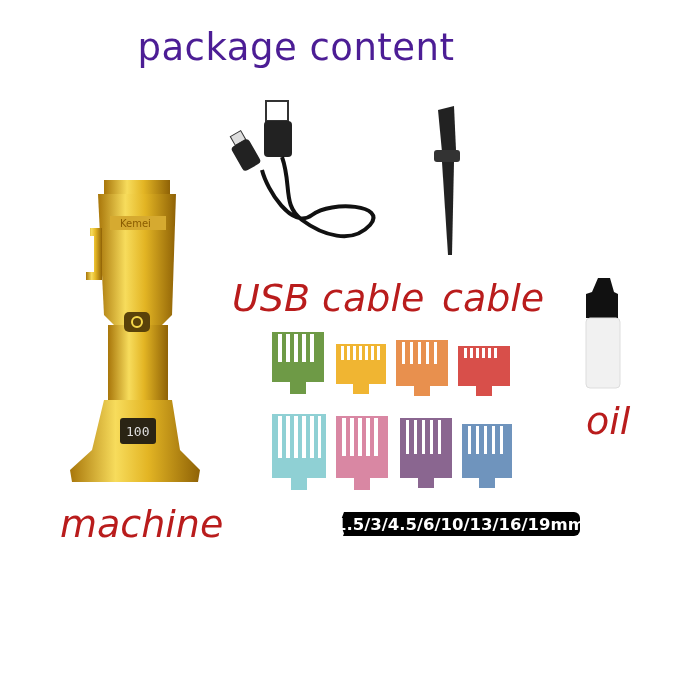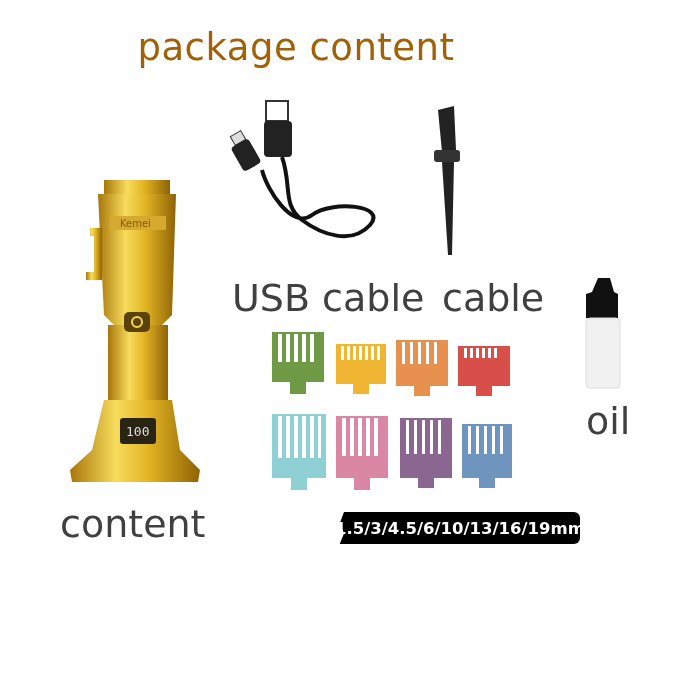--- a/index.html
+++ b/index.html
@@ -1,24 +1,24 @@
 <!DOCTYPE html>
 <html><head>
 <meta charset="utf-8">
 <style>
   html, body { margin:0; padding:0; background:#ffffff; }
   body { width:700px; height:700px; position:relative; overflow:hidden; font-family:"DejaVu Sans", sans-serif; color:#1a1a1a; }
   .abs { position:absolute; }
-  .title { left:0; width:592px; top:26px; text-align:center; font-size:37px; letter-spacing:0.5px; color:#a16207; }
-  .label { font-size:38px; color:#404040; }
+  .title { left:0; width:592px; top:26px; text-align:center; font-size:37px; letter-spacing:0.5px; color:#4c1d95; }
+  .label { font-size:38px; color:#b91c1c;font-style:italic; }
   .usb-label { left:232px; top:276px; }
   .brush-label { left:442px; top:276px; }
   .oil-label { left:586px; top:399px; }
   .machine-label { left:60px; top:502px; }
-  .sizes { left:340px; top:512px; width:240px; height:32px; background:#000; color:#fff; font-size:16.5px; font-weight:bold; display:flex; align-items:center; justify-content:center; border-radius:0 6px 6px 0; }
+  .sizes { left:340px; top:512px; width:240px; height:24px; background:#000; color:#fff; font-size:16.5px; font-weight:bold; display:flex; align-items:center; justify-content:center; border-radius:0 6px 6px 0; }
   .sizes:before { content:""; position:absolute; left:-2px; top:0; width:10px; height:36px; background:#fff; clip-path:polygon(0 0,60% 0,20% 30%,60% 60%,0 100%); }
   .comb { position:absolute; }
   .comb-num { position:absolute; width:100%; text-align:center; font-size:9px; color:#fff; font-weight:bold; }
 </style>
 </head>
 <body>
 
 <div class="abs title">package content</div>
 
 <svg class="abs" style="left:222px;top:95px" width="160" height="150">
@@ -60,21 +60,21 @@
   <path d="M22 48 L34 48 L34 100 L18 100 L18 92 L26 92 L26 56 L22 56 Z" fill="url(#gold)"></path>
   <rect x="40" y="145" width="60" height="110" fill="url(#gold)"></rect>
   <rect x="56" y="132" width="26" height="20" rx="5" fill="#5a420a"></rect>
   <circle cx="69" cy="142" r="5" fill="none" stroke="#f6d84a" stroke-width="2"></circle>
   <rect x="52" y="238" width="36" height="26" rx="3" fill="#2a2414"></rect>
   <text x="58" y="256" font-size="13" fill="#ddd" font-family="DejaVu Sans Mono, monospace">100</text>
   <path d="M36 220 L104 220 L112 270 L132 290 L130 302 L4 302 L2 290 L24 270 Z" fill="url(#gold)"></path>
   <rect x="52" y="238" width="36" height="26" rx="3" fill="#2a2414"></rect>
   <text x="58" y="256" font-size="13" fill="#ddd" font-family="DejaVu Sans Mono, monospace">100</text>
 </svg>
-<div class="abs label machine-label">content</div>
+<div class="abs label machine-label">machine</div>
 
 <div class="comb" style="left:272px;top:332px;width:52px;height:62px;">
   <svg width="52" height="62">
       <rect x="0" y="0" width="52" height="50" fill="#6e9a46"></rect>
       <rect x="18" y="50" width="16" height="12" fill="#6e9a46"></rect>
       <g fill="#fff">
         <rect x="6" y="2" width="4" height="28"></rect>
         <rect x="14" y="2" width="4" height="28"></rect>
         <rect x="22" y="2" width="4" height="28"></rect>
         <rect x="30" y="2" width="4" height="28"></rect>

